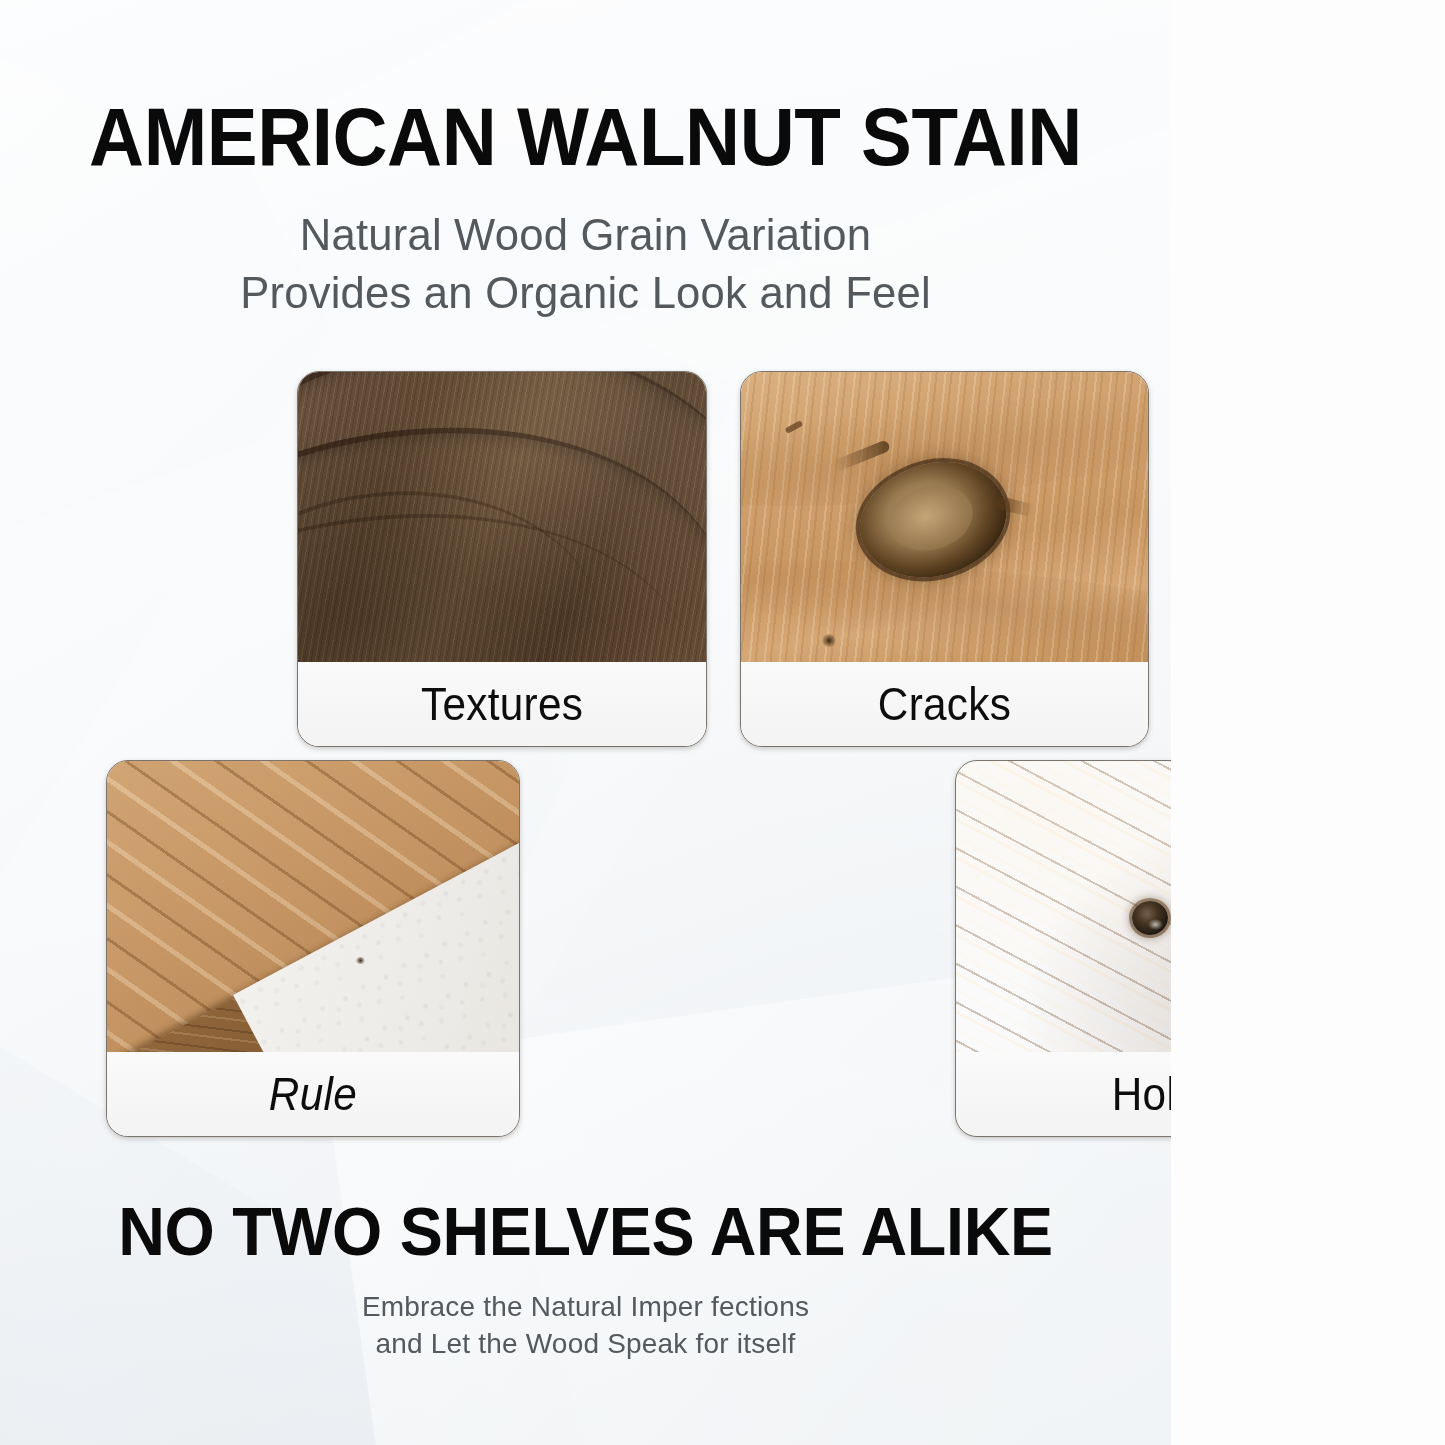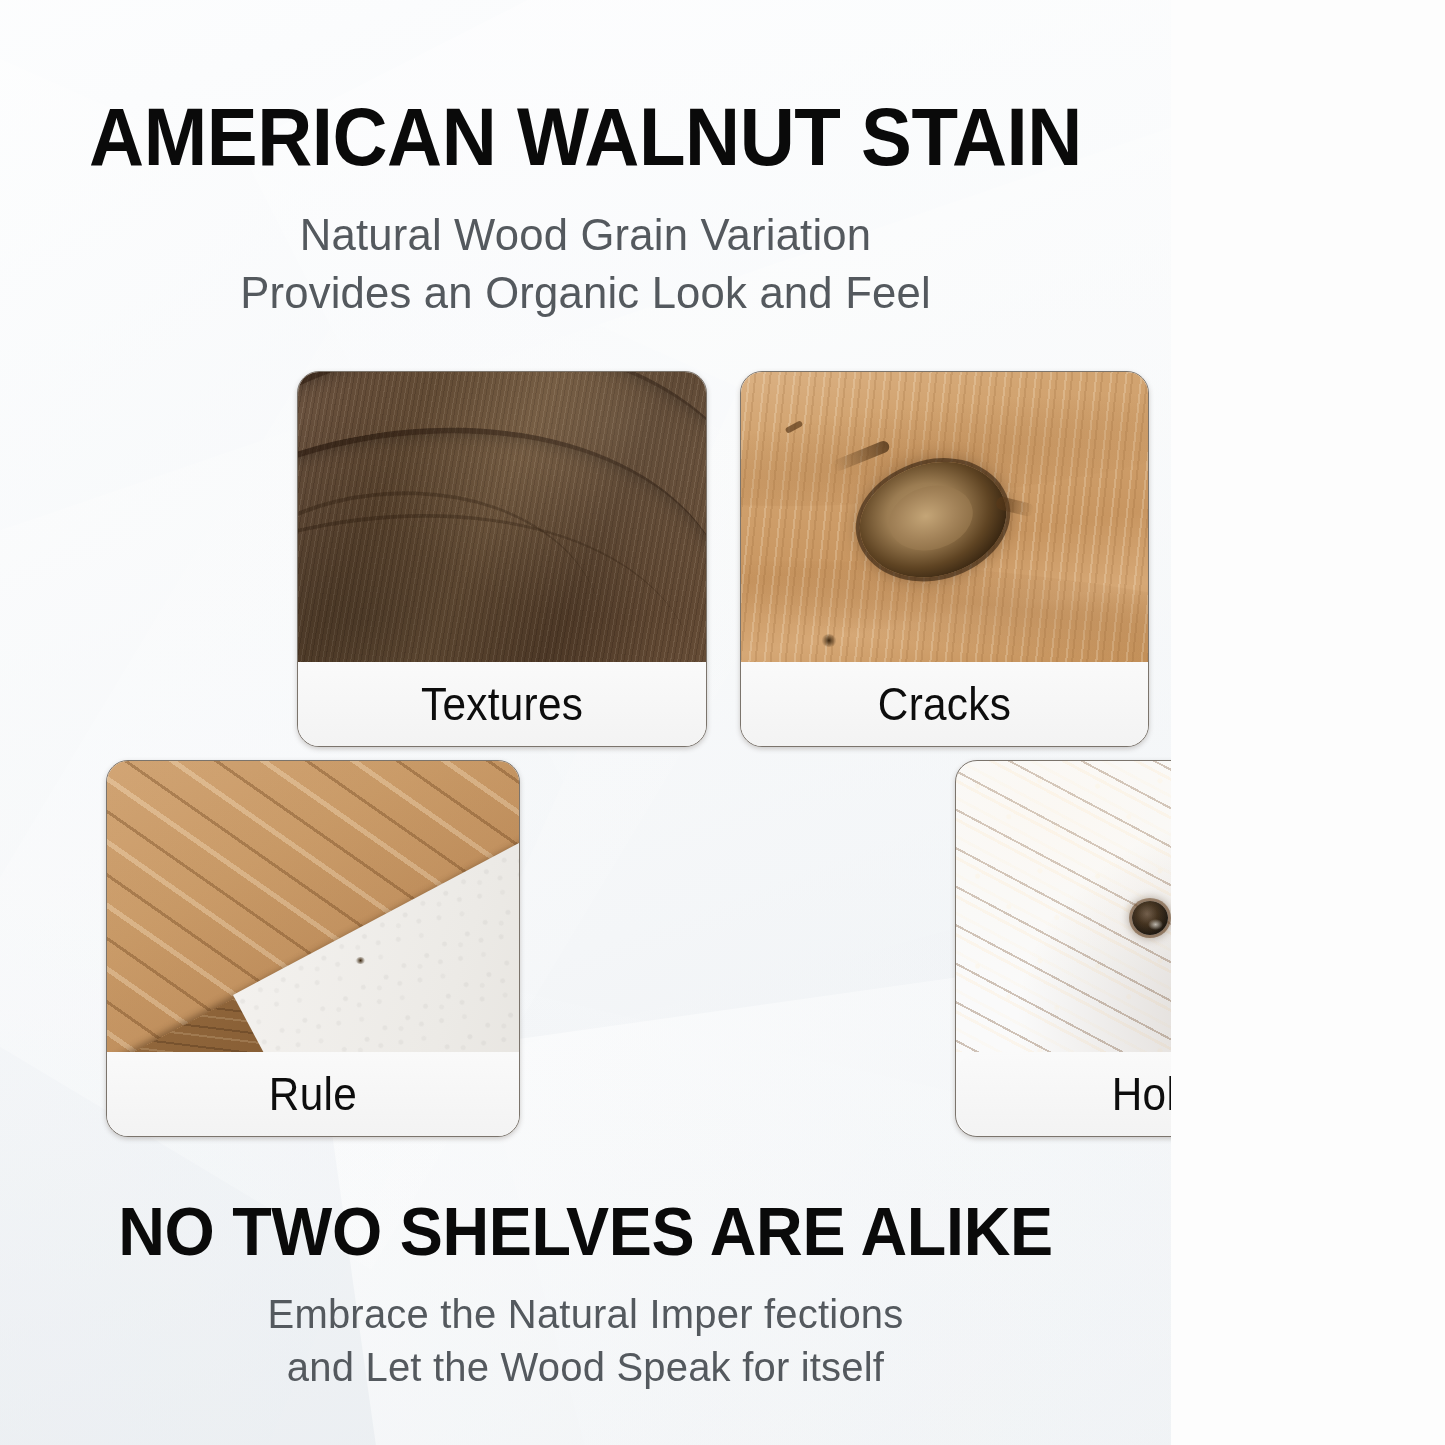--- a/index.html
+++ b/index.html
@@ -56,21 +56,21 @@
 
   .footline{
     position:absolute;left:0;right:0;top:1197px;text-align:center;
     font-weight:bold;font-size:68px;line-height:1.0;
     letter-spacing:-0.3px;color:#0a0a0a;
     transform:scaleX(.95);transform-origin:center top;
     white-space:nowrap;
   }
   .footsub{
     position:absolute;left:0;right:0;top:1288px;text-align:center;
-    font-size:40px;line-height:1.33;font-weight:300;
+    font-size:28px;line-height:1.33;font-weight:300;
     color:#54595e;letter-spacing:.2px;
   }
   .footsub div{white-space:nowrap;}
 
   
   .card{
     position:absolute;border-radius:22px;overflow:hidden;
     background:#fafafa;
     border:1px solid #7b746c;
     box-shadow:0 2px 5px rgba(70,60,50,.25);
@@ -350,21 +350,21 @@
         <div class="edgeband">
             <div class="eg"></div>
           </div>
         <div class="white">
             <div class="bump"></div>
           </div>
         <div class="grain" style="left:248px;top:196px;width:11px;height:7px;
              background:radial-gradient(circle,#3e2a12,rgba(62,42,18,0) 70%);border-radius:50%;"></div>
       </div>
     </div>
-    <div class="label" style="height:84px;">
+    <div class="label" style="height:84px;font-style:italic;">
       <span>Rule</span>
     </div>
   </div>
 
 
   <div class="card" style="left:955px;top:760px;width:421px;height:375px;">
     <div class="photo" style="height:291px;">
       <div class="w-holes">
         <div class="diag"></div>
         <div class="speck"></div>

